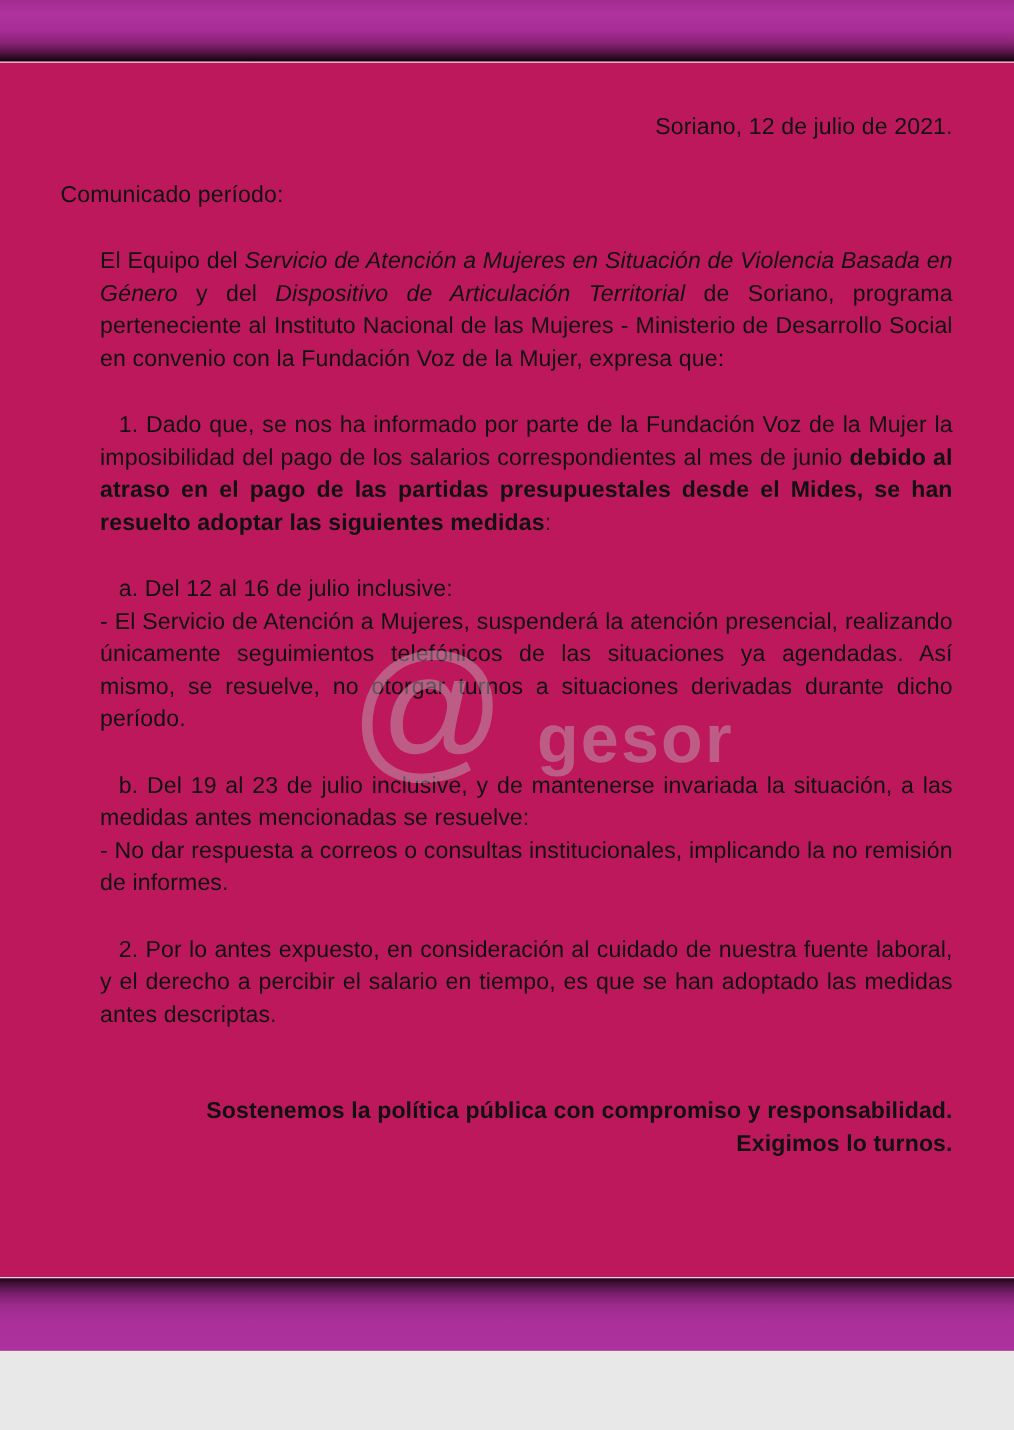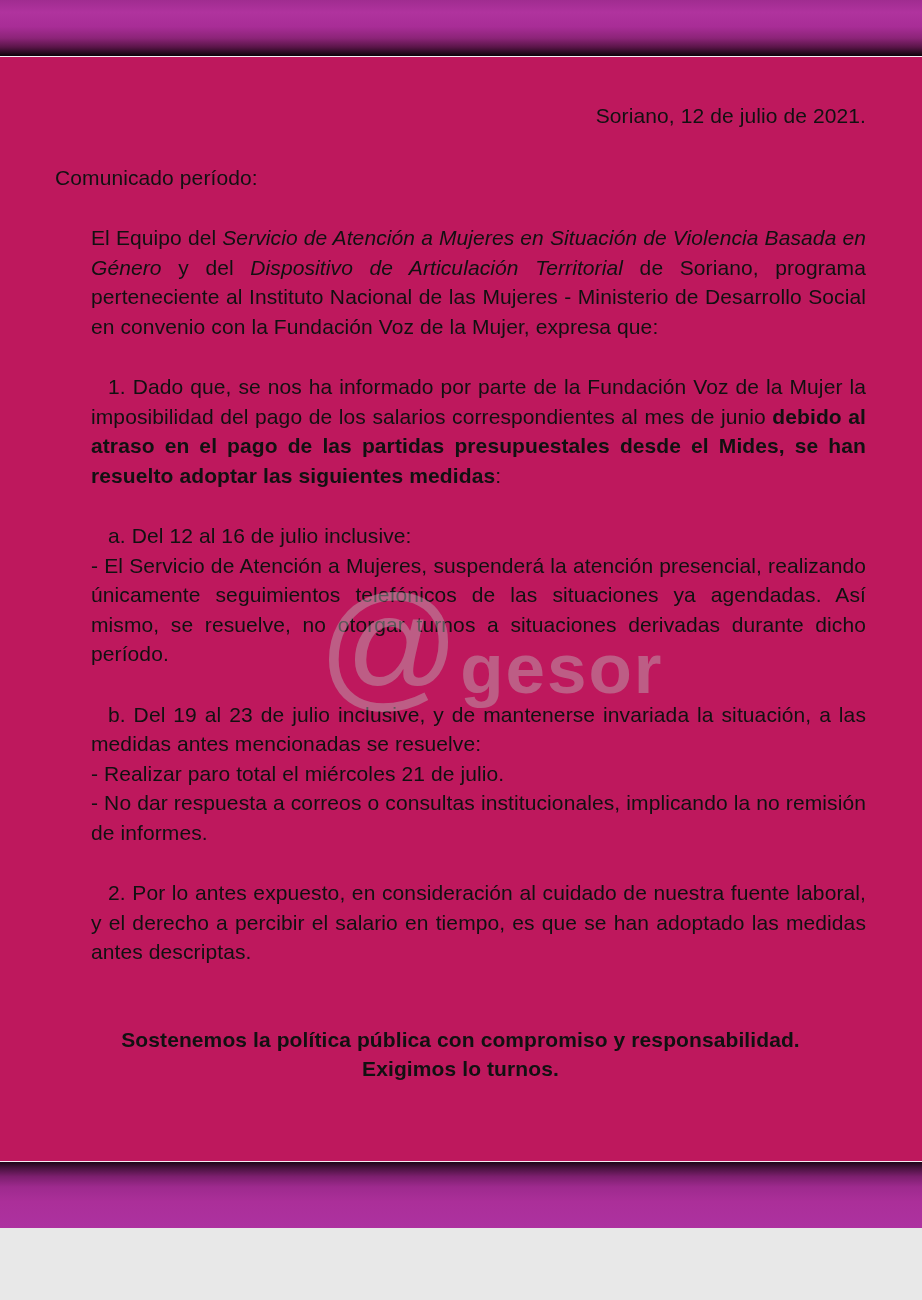--- a/index.html
+++ b/index.html
@@ -54,44 +54,45 @@
   }
   .date-line { text-align: right; }
   .salutation { margin-top: 32px; }
   .block { margin-top: 31px; margin-left: 36px; }
   .para { text-align: justify; }
   .para.indent { text-indent: 17px; }
   .it { font-style: italic; }
   .bd { font-weight: bold; }
   .closing {
     margin-top: 58px;
-    text-align: center;
+    text-align: right;
     font-weight: bold;
   }
   .watermark {
     position: absolute;
     top: 575px;
     left: 318px;
     z-index: 2;
     pointer-events: none;
     white-space: nowrap;
     color: #bdbdbd;
     opacity: 0.42;
     line-height: 1;
   }
   .watermark .at {
     font-size: 140px;
     font-weight: normal;
     vertical-align: baseline;
   }
   .watermark .wm-text {
-    font-size: 71px;
+    font-size: 62px;
     font-weight: bold;
     letter-spacing: 2px;
     vertical-align: baseline;
+    margin-left: 28px;
   }
 </style>
 </head>
 <body>
 
 <div class="page">
 
   <div class="top-bar"></div>
 
   <div class="content">
@@ -105,21 +106,20 @@
         </div>
         <div class="block">
           <p class="para indent"><span>1. Dado que, se nos ha informado por parte de la Fundación Voz de la Mujer la imposibilidad del pago de los salarios correspondientes al mes de junio </span><span class="bd">debido al atraso en el pago de las partidas presupuestales desde el Mides, se han resuelto adoptar las siguientes medidas</span><span>:</span></p>
         </div>
         <div class="block">
           <p class="para indent"><span>a. Del 12 al 16 de julio inclusive:</span></p>
           <p class="para"><span>- El Servicio de Atención a Mujeres, suspenderá la atención presencial, realizando únicamente seguimientos telefónicos de las situaciones ya agendadas. Así mismo, se resuelve, no otorgar turnos a situaciones derivadas durante dicho período.</span></p>
         </div>
         <div class="block">
           <p class="para indent"><span>b. Del 19 al 23 de julio inclusive, y de mantenerse invariada la situación, a las medidas antes mencionadas se resuelve:</span></p>
-          <p class="para"><span>- Realizar paro total el miércoles 21 de julio.</span></p>
           <p class="para"><span>- No dar respuesta a correos o consultas institucionales, implicando la no remisión de informes.</span></p>
         </div>
         <div class="block">
           <p class="para indent"><span>2. Por lo antes expuesto, en consideración al cuidado de nuestra fuente laboral, y el derecho a percibir el salario en tiempo, es que se han adoptado las medidas antes descriptas.</span></p>
         </div>
       </div>
 
     <div class="closing">
         <div>Sostenemos la política pública con compromiso y responsabilidad.</div>
         <div>Exigimos lo turnos.</div>

